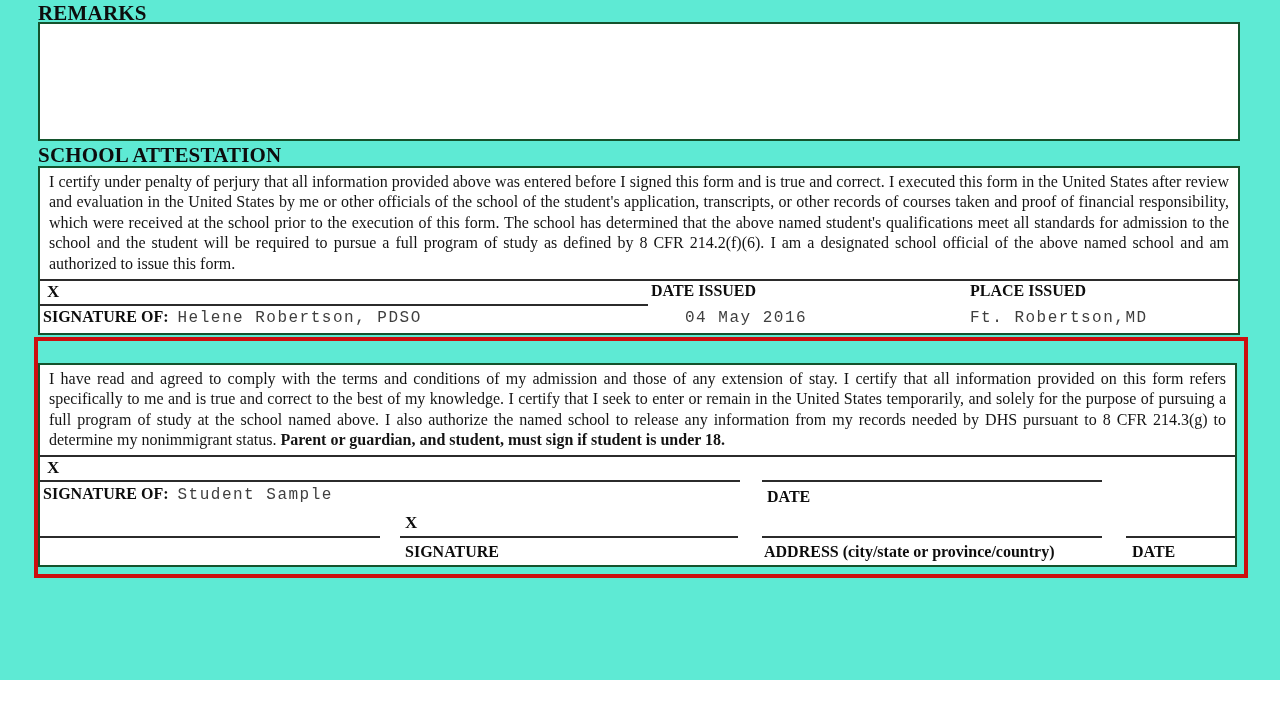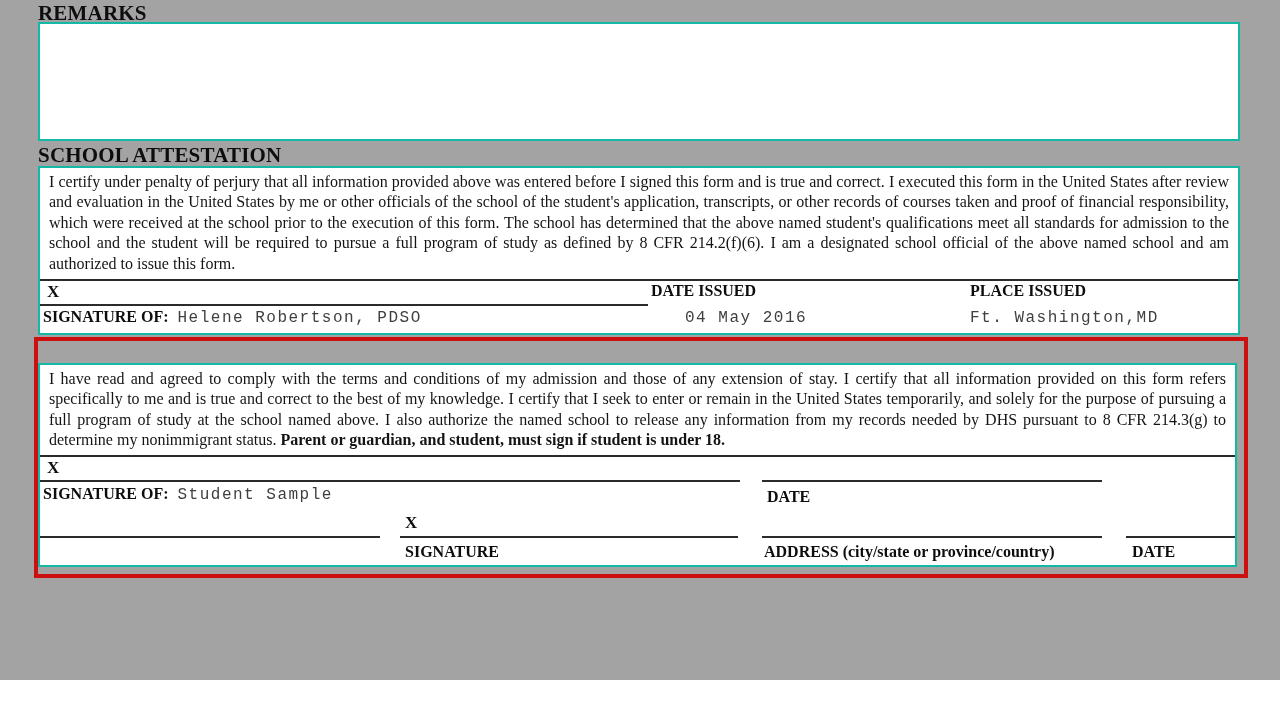--- a/index.html
+++ b/index.html
@@ -1,25 +1,25 @@
 <!DOCTYPE html>
 <html><head>
 <meta charset="utf-8">
 <style>
   html,body{margin:0;padding:0;background:#ffffff;}
   #page{
-    position:relative;width:1280px;height:680px;background:#a3a3a3;
+    position:relative;width:1280px;height:680px;background:#5eead4;
     font-family:"Liberation Serif", serif;color:#111;overflow:hidden;
   }
   .abs{position:absolute;}
   .heading{
     font-weight:bold;font-size:21px;color:#0d0d0d;white-space:nowrap;
     font-family:"Liberation Serif", serif;letter-spacing:.2px;
   }
-  .box{border:2px solid #14b8a6;background:#fff;}
+  .box{border:2px solid #14532d;background:#fff;}
   .para{
     font-size:16px;line-height:20.4px;text-align:justify;color:#141414;
     padding:4px 9px 0 9px;overflow:hidden;
   }
   .para b{font-weight:bold;}
   .hline{border-top:2px solid #2b2b2b;height:0;}
   .xmark{font-weight:bold;font-size:17px;color:#0d0d0d;}
   .lbl{font-weight:bold;font-size:16px;color:#0d0d0d;white-space:nowrap;}
   .mono{
     font-family:"Liberation Mono", monospace;font-size:16px;color:#3f3f3f;
@@ -46,21 +46,21 @@
     <div class="abs hline" style="left:0;top:136px;width:608px;"></div>
 
     <div class="abs lbl" style="left:611px;top:114px;text-align:right;">DATE ISSUED</div>
     <div class="abs lbl" style="left:930px;top:114px;">PLACE ISSUED</div>
 
     <div class="abs" style="left:3px;top:140px;white-space:nowrap;">
       <span class="lbl">SIGNATURE OF:</span>
       <span class="mono" style="margin-left:5px;">Helene Robertson, PDSO</span>
     </div>
     <div class="abs mono" style="left:611px;top:141px;margin-left:34px;">04 May 2016</div>
-    <div class="abs mono" style="left:930px;top:141px;">Ft. Washington,MD</div>
+    <div class="abs mono" style="left:930px;top:141px;">Ft. Robertson,MD</div>
   </div>
 
   <div class="abs" id="red-frame" style="left: 34px; top: 337px; width: 1206px; height: 233px; border-color: rgb(204, 15, 15);"></div>
 
 
   <div class="abs box" style="left:38px;top:363px;width:1195px;height:200px;">
     <div class="abs para" style="left:0;top:0;width:1177px;height:86px;">
       <span>I have read and agreed to comply with the terms and conditions of my admission and those of any extension of stay. I certify that all information provided on this form refers specifically to me and is true and correct to the best of my knowledge. I certify that I seek to enter or remain in the United States temporarily, and solely for the purpose of pursuing a full program of study at the school named above. I also authorize the named school to release any information from my records needed by DHS pursuant to 8 CFR 214.3(g) to determine my nonimmigrant status. </span><b>Parent or guardian, and student, must sign if student is under 18.</b>
     </div>
     <div class="abs hline" style="left:0;top:90px;width:1195px;"></div>

